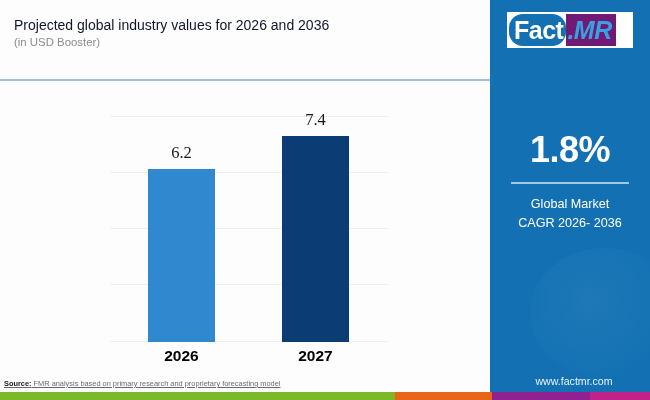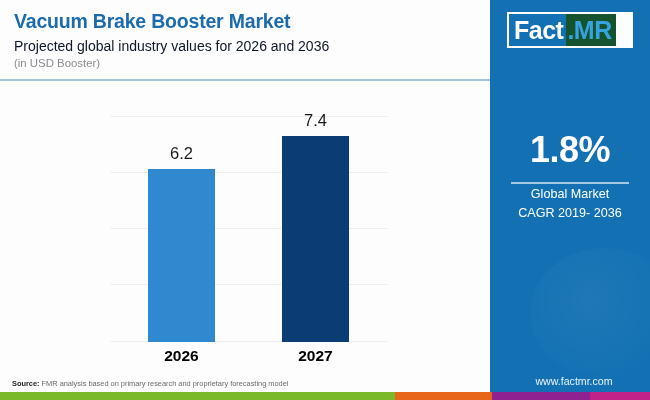--- a/index.html
+++ b/index.html
@@ -97,20 +97,21 @@
     left: 172px;
     width: 67px;
   }
   .bar-value {
     position: absolute;
     text-align: center;
     width: 67px;
     font-size: 16.5px;
     color: #1b1b1b;
     font-weight: normal;
+    font-family: Liberation Serif, serif;
   }
   .value-2026 { left: 38px; bottom: 178px; }
   .value-2036 { left: 172px; bottom: 214px; }
 
   .axis-labels {
     position: absolute;
     left: 110px;
     top: 347px;
     width: 278px;
     height: 24px;
@@ -122,25 +123,26 @@
     font-size: 15.5px;
     font-weight: bold;
     color: #000000;
   }
   .axis-2026 { left: 38px; }
   .axis-2036 { left: 172px; }
 
   
   .source {
     position: absolute;
-    left: 12px;
+    left: 4px;
     top: 379px;
     font-size: 7.4px;
     color: #666a70;
     white-space: nowrap;
+    text-decoration: underline;
   }
   .source b {
     color: #1b1b1b;
     font-weight: bold;
   }
 
   
   .right-panel {
     position: absolute;
     left: 490px;
@@ -188,29 +190,31 @@
     align-items: stretch;
   }
   .logo-fact {
     background: #1371b3;
     color: #ffffff;
     font-size: 25px;
     font-weight: bold;
     line-height: 32px;
     padding: 0 3px 0 5px;
     letter-spacing: -0.5px;
+    border-radius: 14px;
   }
   .logo-mr {
-    background: #14532d;
+    background: #701a75;
     color: #36a3e0;
     font-size: 25px;
     font-weight: bold;
     line-height: 32px;
     padding: 0 4px 0 1px;
     letter-spacing: -0.5px;
+    font-style: italic;
   }
 
   .cagr-block {
     position: absolute;
     left: 0;
     top: 132px;
     width: 160px;
     text-align: center;
   }
   .cagr-value {
@@ -220,21 +224,21 @@
     line-height: 1;
     letter-spacing: -0.5px;
   }
   .cagr-divider {
     width: 118px;
     height: 2px;
     background: rgba(255,255,255,0.62);
     margin: 14px auto 0 auto;
   }
   .cagr-caption {
-    margin-top: 1px;
+    margin-top: 11px;
     font-size: 12.6px;
     color: #ffffff;
     line-height: 1.48;
   }
 
   .site-url {
     position: absolute;
     left: 0;
     top: 375px;
     width: 168px;
@@ -255,21 +259,20 @@
   .strip-seg { height: 8px; }
 </style>
 </head>
 <body>
 
 <div class="infographic">
 
   <div class="left-panel">
 
     <div class="header">
-      <div class="title">Vacuum Brake Booster Market</div>
       <div class="subtitle">Projected global industry values for 2026 and 2036</div>
       <div class="subtitle-unit">(in USD Booster)</div>
     </div>
     <div class="header-rule"></div>
 
     <div class="chart-area">
       <div class="gridline" style="top: 0px; background: rgb(240, 238, 239);"></div>
       <div class="gridline" style="top: 56px; background: rgb(240, 238, 239);"></div>
       <div class="gridline" style="top: 112px; background: rgb(240, 238, 239);"></div>
       <div class="gridline" style="top: 168px; background: rgb(240, 238, 239);"></div>
@@ -297,21 +300,21 @@
     <div class="logo">
       <span class="logo-fact">Fact</span>
       <span class="logo-mr">.MR</span>
     </div>
 
     <div class="cagr-block">
       <div class="cagr-value">1.8%</div>
       <div class="cagr-divider"></div>
       <div class="cagr-caption">
         <div>Global Market</div>
-        <div>CAGR 2019- 2036</div>
+        <div>CAGR 2026- 2036</div>
       </div>
     </div>
 
     <div class="site-url">www.factmr.com</div>
   </div>
 
   <div class="bottom-strip">
     <div class="strip-seg" style="width: 395px; background: rgb(122, 185, 41);"></div>
     <div class="strip-seg" style="width: 97px; background: rgb(232, 102, 26);"></div>
     <div class="strip-seg" style="width: 98px; background: rgb(143, 33, 145);"></div>

